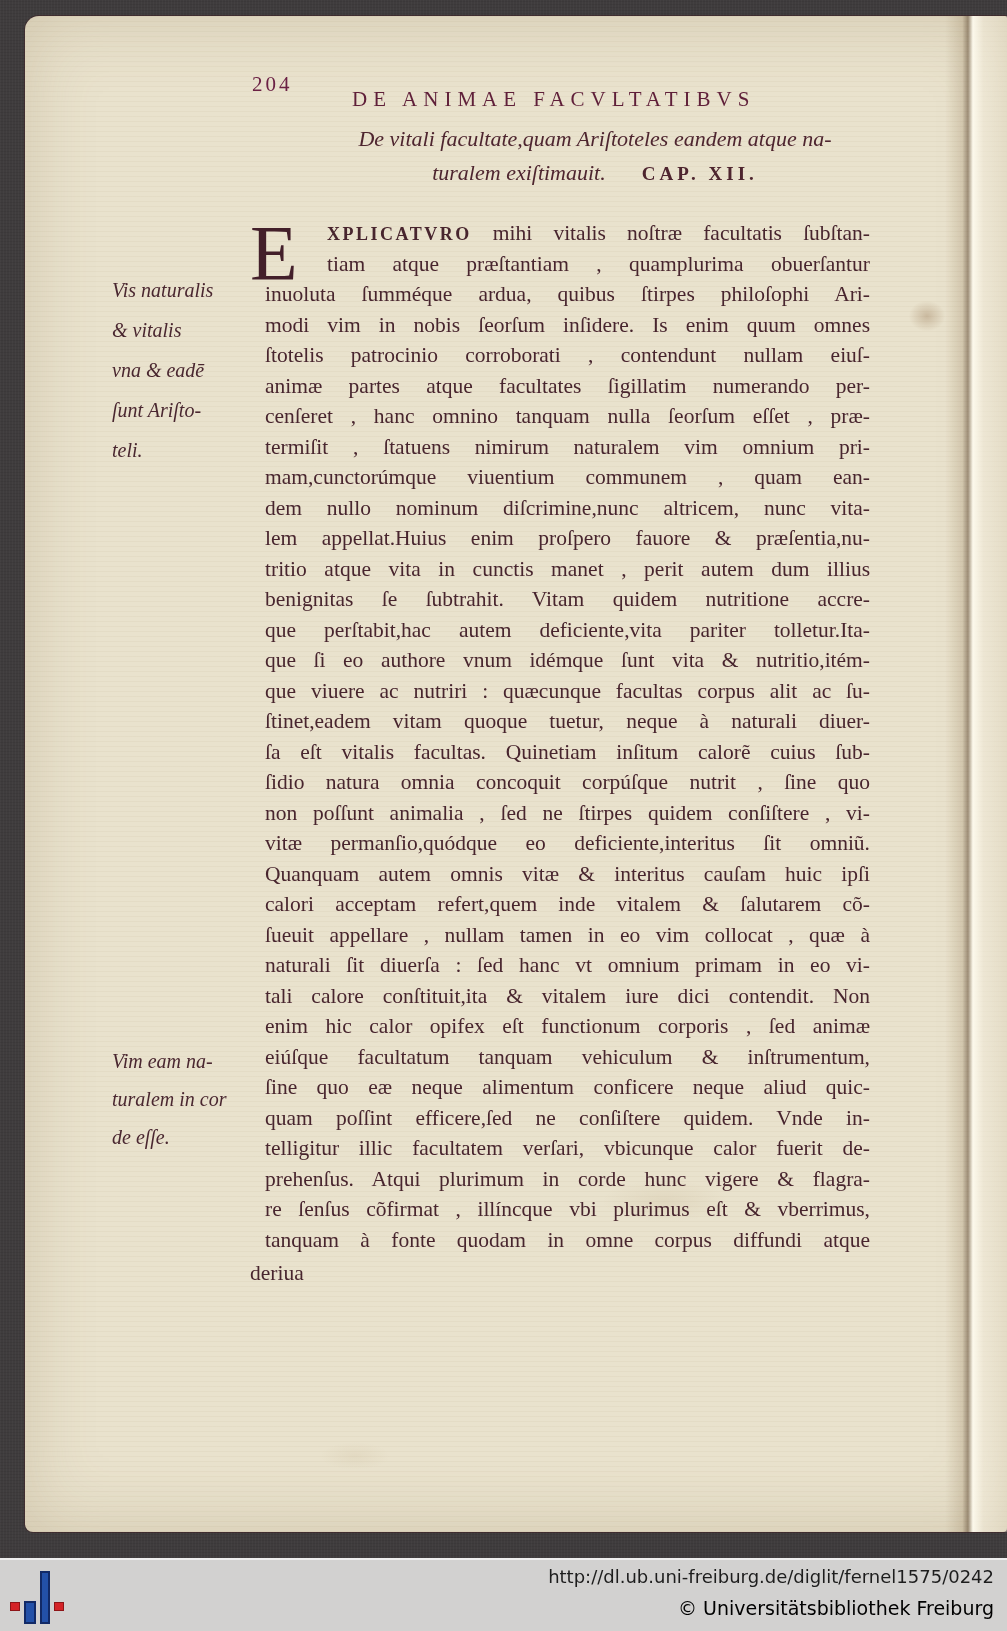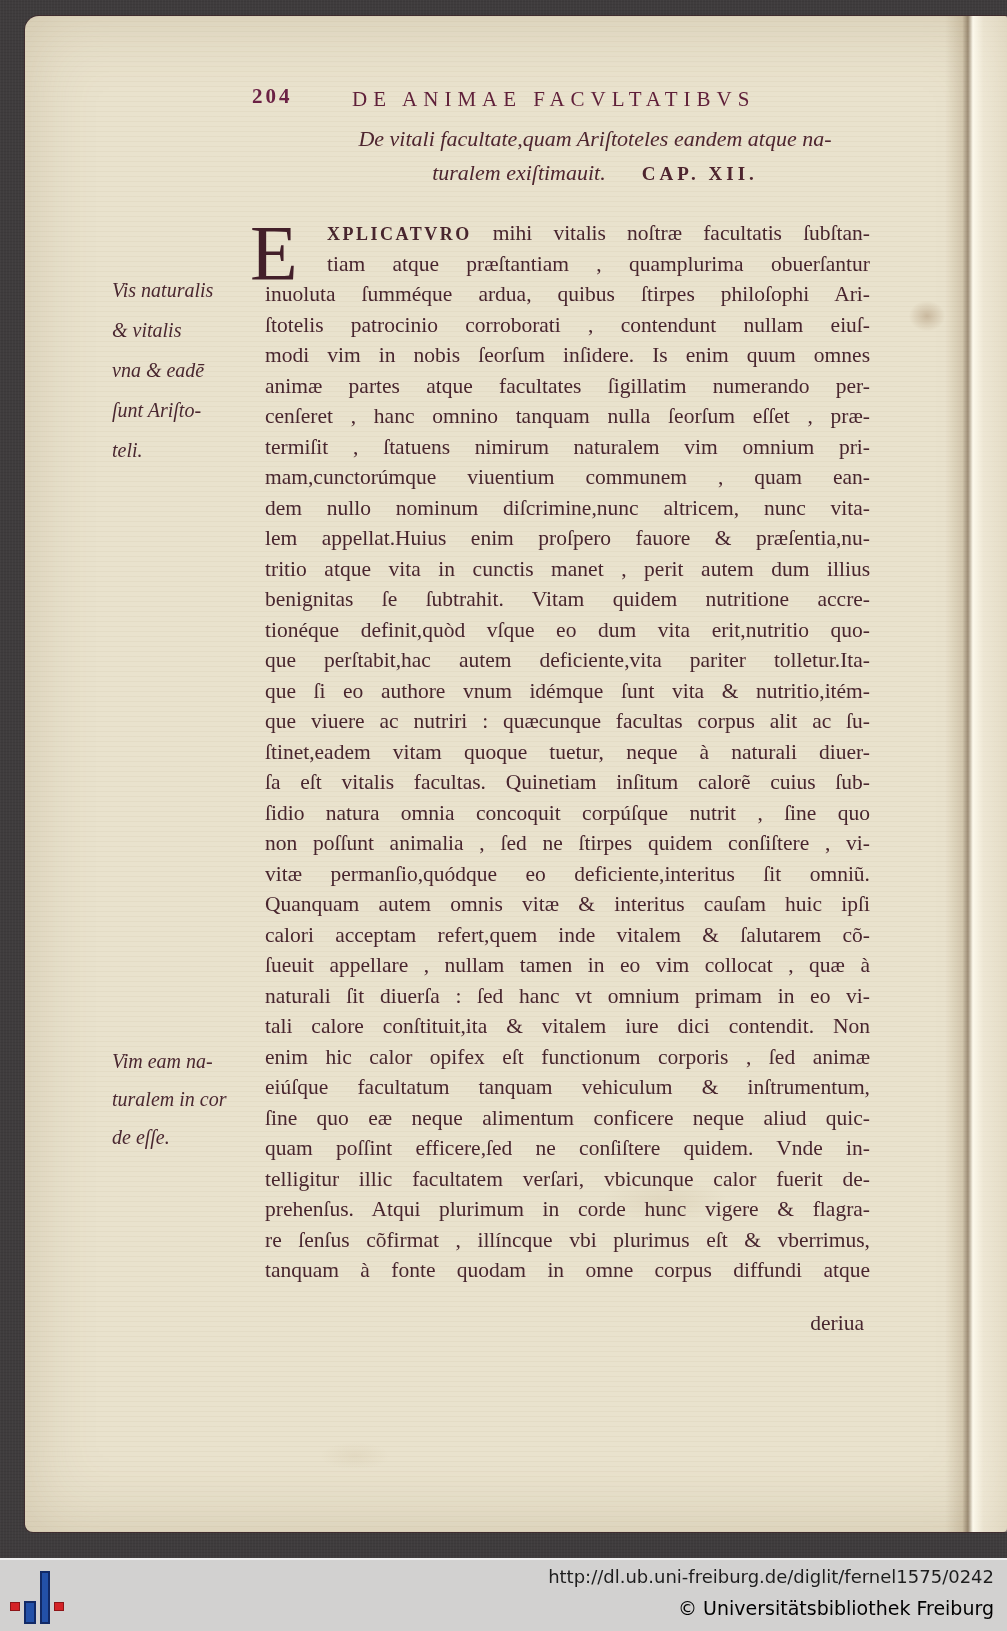--- a/index.html
+++ b/index.html
@@ -21,34 +21,34 @@
       repeating-linear-gradient(180deg, rgba(172,150,110,.08) 0 1px, transparent 1px 5px);
     border-radius:14px 2px 4px 8px;
     box-shadow: inset 0 0 70px rgba(125,100,60,.22), 0 0 0 1px rgba(60,15,20,.35);
   }
   .crease{
     position:absolute;left:945px;top:16px;width:62px;height:1516px;
     background:linear-gradient(90deg, rgba(0,0,0,0) 0%, rgba(120,90,50,.18) 28%,
       rgba(70,45,20,.45) 37%, rgba(255,252,240,.9) 45%,
       rgba(246,240,224,.55) 62%, rgba(241,234,215,.35) 100%);
   }
-  .pagenum{position:absolute;left:252px;top:84px;font-size:21px;font-weight:bold;
+  .pagenum{position:absolute;left:252px;top:72px;font-size:21px;font-weight:normal;
     letter-spacing:3px;color:#6b2144;}
   .runtitle{position:absolute;left:352px;top:87px;font-size:21px;font-weight:normal;
     letter-spacing:6px;color:#5f1f39;}
   .chap-heading{position:absolute;left:285px;top:122px;width:620px;text-align:center;
     font-style:italic;font-size:22px;color:#4e252f;line-height:34px;}
   .chlabel{font-style:normal;letter-spacing:4px;font-size:19px;margin-left:36px;font-weight:bold;}
   .body{position:absolute;left:250px;top:218px;width:620px;font-size:21.5px;
     line-height:30.5px;color:#48252e;}
   .bline{height:30.5px;text-align:justify;text-align-last:justify;overflow:visible;margin-left:15px;}
   .bline.ind{padding-left:62px;}
   .dropcap{position:absolute;left:0;top:7px;font-size:78px;line-height:56px;color:#431f2a;}
   .caps{font-size:18px;letter-spacing:2.5px;font-weight:bold;}
-  .catchword{text-align:right;margin-top:22px;padding-right:6px;}
+  .catchword{text-align:left;margin-top:3px;padding-right:6px;}
   .margin-note{position:absolute;font-style:italic;font-size:20px;color:#4a2730;width:155px;}
   .note1{left:112px;top:270px;line-height:40px;}
   .note2{left:112px;top:1042px;line-height:38px;}
   .footer{position:absolute;left:0;top:1558px;width:1007px;height:73px;
     background:#d2d1d0;border-top:2px solid #eeeeee;
     font-family:"DejaVu Sans","Liberation Sans",sans-serif;}
   .url{position:absolute;right:13px;top:6px;font-size:18px;color:#1d1d1d;}
   .copyright{position:absolute;right:13px;top:37px;font-size:19px;color:#000000;}
   .logo{position:absolute;left:10px;top:8px;width:64px;height:60px;}
   .logo div{position:absolute;box-sizing:border-box;}
@@ -85,31 +85,30 @@
     <div>Vim eam na-</div>
       <div>turalem in cor</div>
       <div>de eſſe.</div>
   </div>
 
   <div class="body">
     <span class="dropcap">E</span>
     <div class="bline ind"><span class="caps">XPLICATVRO</span> <span>mihi vitalis noſtræ facultatis ſubſtan-</span></div>
     <div class="bline ind">tiam atque præſtantiam , quamplurima obuerſantur</div>
     <div class="bline">inuoluta ſumméque ardua, quibus ſtirpes philoſophi Ari-</div>
+      <div class="bline">modi vim in nobis ſeorſum inſidere. Is enim quum omnes</div>
       <div class="bline">ſtotelis patrocinio corroborati , contendunt nullam eiuſ-</div>
-      <div class="bline">modi vim in nobis ſeorſum inſidere. Is enim quum omnes</div>
       <div class="bline">animæ partes atque facultates ſigillatim numerando per-</div>
       <div class="bline">cenſeret , hanc omnino tanquam nulla ſeorſum eſſet , præ-</div>
       <div class="bline">termiſit , ſtatuens nimirum naturalem vim omnium pri-</div>
       <div class="bline">mam,cunctorúmque viuentium communem , quam ean-</div>
       <div class="bline">dem nullo nominum diſcrimine,nunc altricem, nunc vita-</div>
       <div class="bline">lem appellat.Huius enim proſpero fauore &amp; præſentia,nu-</div>
       <div class="bline">tritio atque vita in cunctis manet , perit autem dum illius</div>
       <div class="bline">benignitas ſe ſubtrahit. Vitam quidem nutritione accre-</div>
-      <div class="bline">tionéque definit,quòd vſque eo dum vita erit,nutritio quo-</div>
       <div class="bline">que perſtabit,hac autem deficiente,vita pariter tolletur.Ita-</div>
       <div class="bline">que ſi eo authore vnum idémque ſunt vita &amp; nutritio,itém-</div>
       <div class="bline">que viuere ac nutriri : quæcunque facultas corpus alit ac ſu-</div>
       <div class="bline">ſtinet,eadem vitam quoque tuetur, neque à naturali diuer-</div>
       <div class="bline">ſa eſt vitalis facultas. Quinetiam inſitum calorẽ cuius ſub-</div>
       <div class="bline">ſidio natura omnia concoquit corpúſque nutrit , ſine quo</div>
       <div class="bline">non poſſunt animalia , ſed ne ſtirpes quidem conſiſtere , vi-</div>
       <div class="bline">vitæ permanſio,quódque eo deficiente,interitus ſit omniũ.</div>
       <div class="bline">Quanquam autem omnis vitæ &amp; interitus cauſam huic ipſi</div>
       <div class="bline">calori acceptam refert,quem inde vitalem &amp; ſalutarem cõ-</div>

